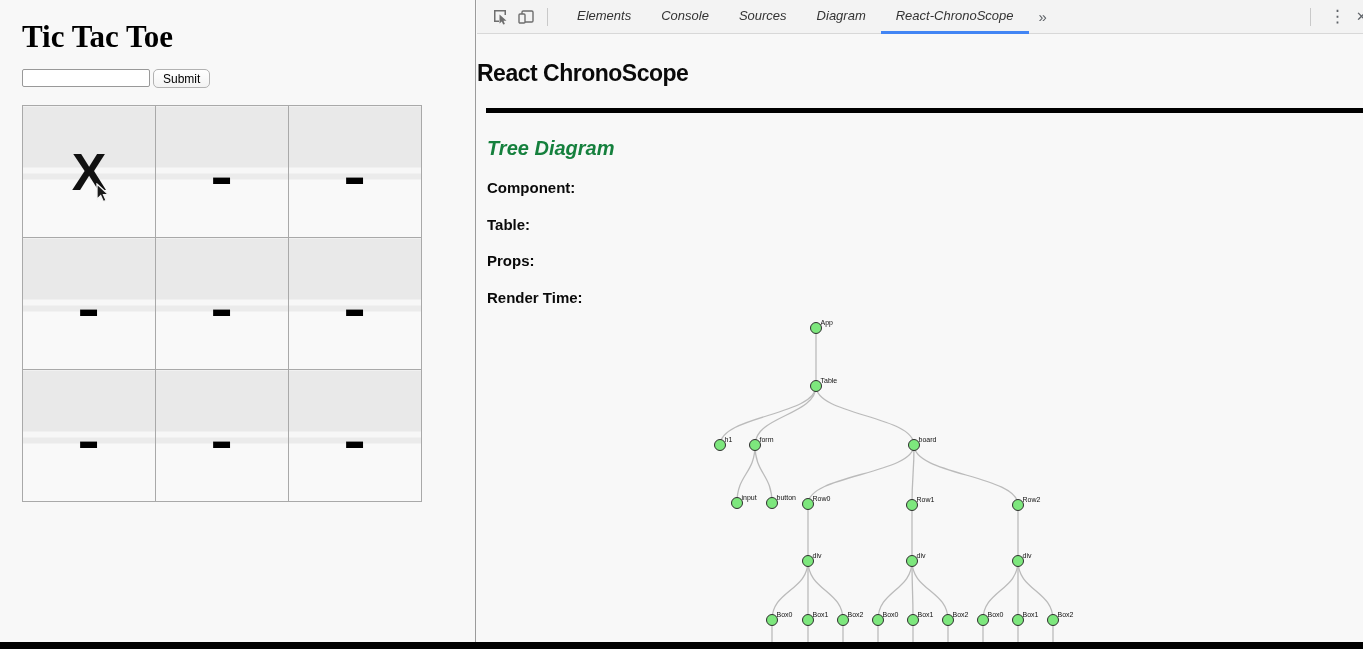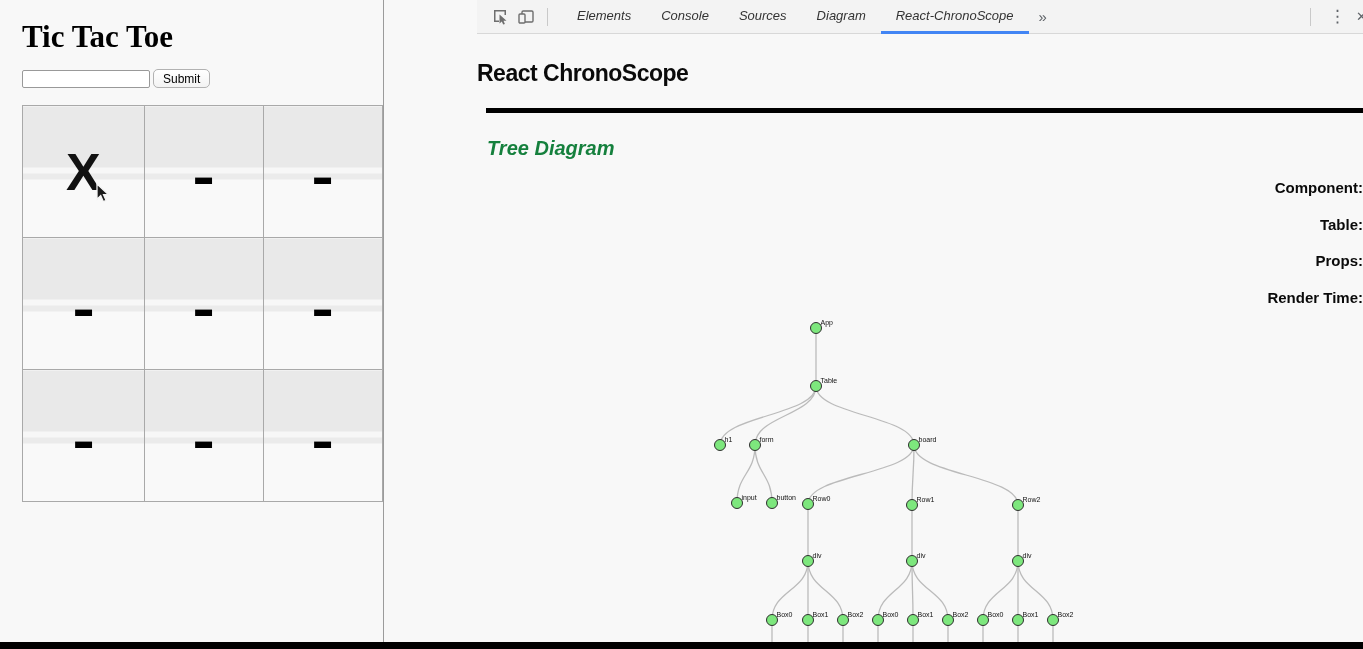--- a/index.html
+++ b/index.html
@@ -1,24 +1,24 @@
 <!DOCTYPE html>
 <html><head>
 <meta charset="utf-8">
 <style>
   * { margin:0; padding:0; box-sizing:border-box; }
   html,body { width:1363px; height:649px; overflow:hidden;
     font-family:"Liberation Sans", sans-serif; background:#f8f8f8; position:relative; }
 
   
-  .left-page { position:absolute; left:0; top:0; width:384px; height:649px;
+  .left-page { position:absolute; left:0; top:0; width:476px; height:649px;
     background:#f8f8f8; border-right:1px solid #9b9b9b; }
   .ttt-title { font-family:"Liberation Serif", serif; font-weight:bold; font-size:31px;
     color:#000; margin:19px 0 0 22px; }
-  .move-form { margin:14px 0 0 22px; display:flex; align-items:flex-end; }
+  .move-form { margin:14px 0 0 22px; display:flex; align-items:flex-start; }
   .move-input { width:128px; height:18px; border:1px solid #999; border-radius:2px;
     background:#fff; font-size:12px; padding:0 3px; }
   .submit-btn { margin-left:3px; height:19px; padding:0 9px; font-size:12px; color:#000;
     background:linear-gradient(#ffffff,#f3f3f3); border:1px solid #b2b2b2; border-radius:5px; }
   .board { margin:17px 0 0 22px; border-collapse:collapse; }
   .board td.cell { width:133px; height:132px; border:1.5px solid #a9a9a9;
     background:linear-gradient(180deg,
       #e9e9e9 0%, #e9e9e9 46.5%,
       #f7f7f7 46.5%, #f7f7f7 51.5%,
       #ebebeb 51.5%, #ebebeb 56%,
@@ -42,21 +42,21 @@
   .overflow-chevron { font-size:15px; color:#5f6368; line-height:34px; margin-left:10px; }
   .dt-spacer { flex:1; }
   .kebab { font-size:17px; color:#5f6368; letter-spacing:0; padding:0 10px; line-height:34px; }
   .close-cut { width:7px; overflow:hidden; font-size:13px; color:#5f6368; line-height:34px; }
 
   .dt-content { position:relative; height:615px; }
   .rc-title { text-align:left; font-size:23px; font-weight:bold; color:#0a0a0a;
     margin-top:26px; letter-spacing:-0.5px; }
   .thick-hr { height:5px; background:#000; border:none; margin:21px 0 0 9px; }
   .section-heading { font-size:20px; font-weight:bold; color:#15803d; margin:24px 0 0 10px;font-style:italic; }
-  .info-labels { margin-top:2px;text-align:right; }
+  .info-labels { margin-top:2px; }
   .info-label { font-size:15px; font-weight:bold; color:#0a0a0a;
     margin:20px 0 0 10px; line-height:16.5px; }
   .tree-svg { position:absolute; left:203px; top:216px; }
   .node-label { font-size:7px; fill:#111; }
 
   .bottom-bar { position:absolute; left:0; bottom:0; width:1363px; height:7px;
     background:#000; z-index:40; }
 </style>
 </head>
 <body>

